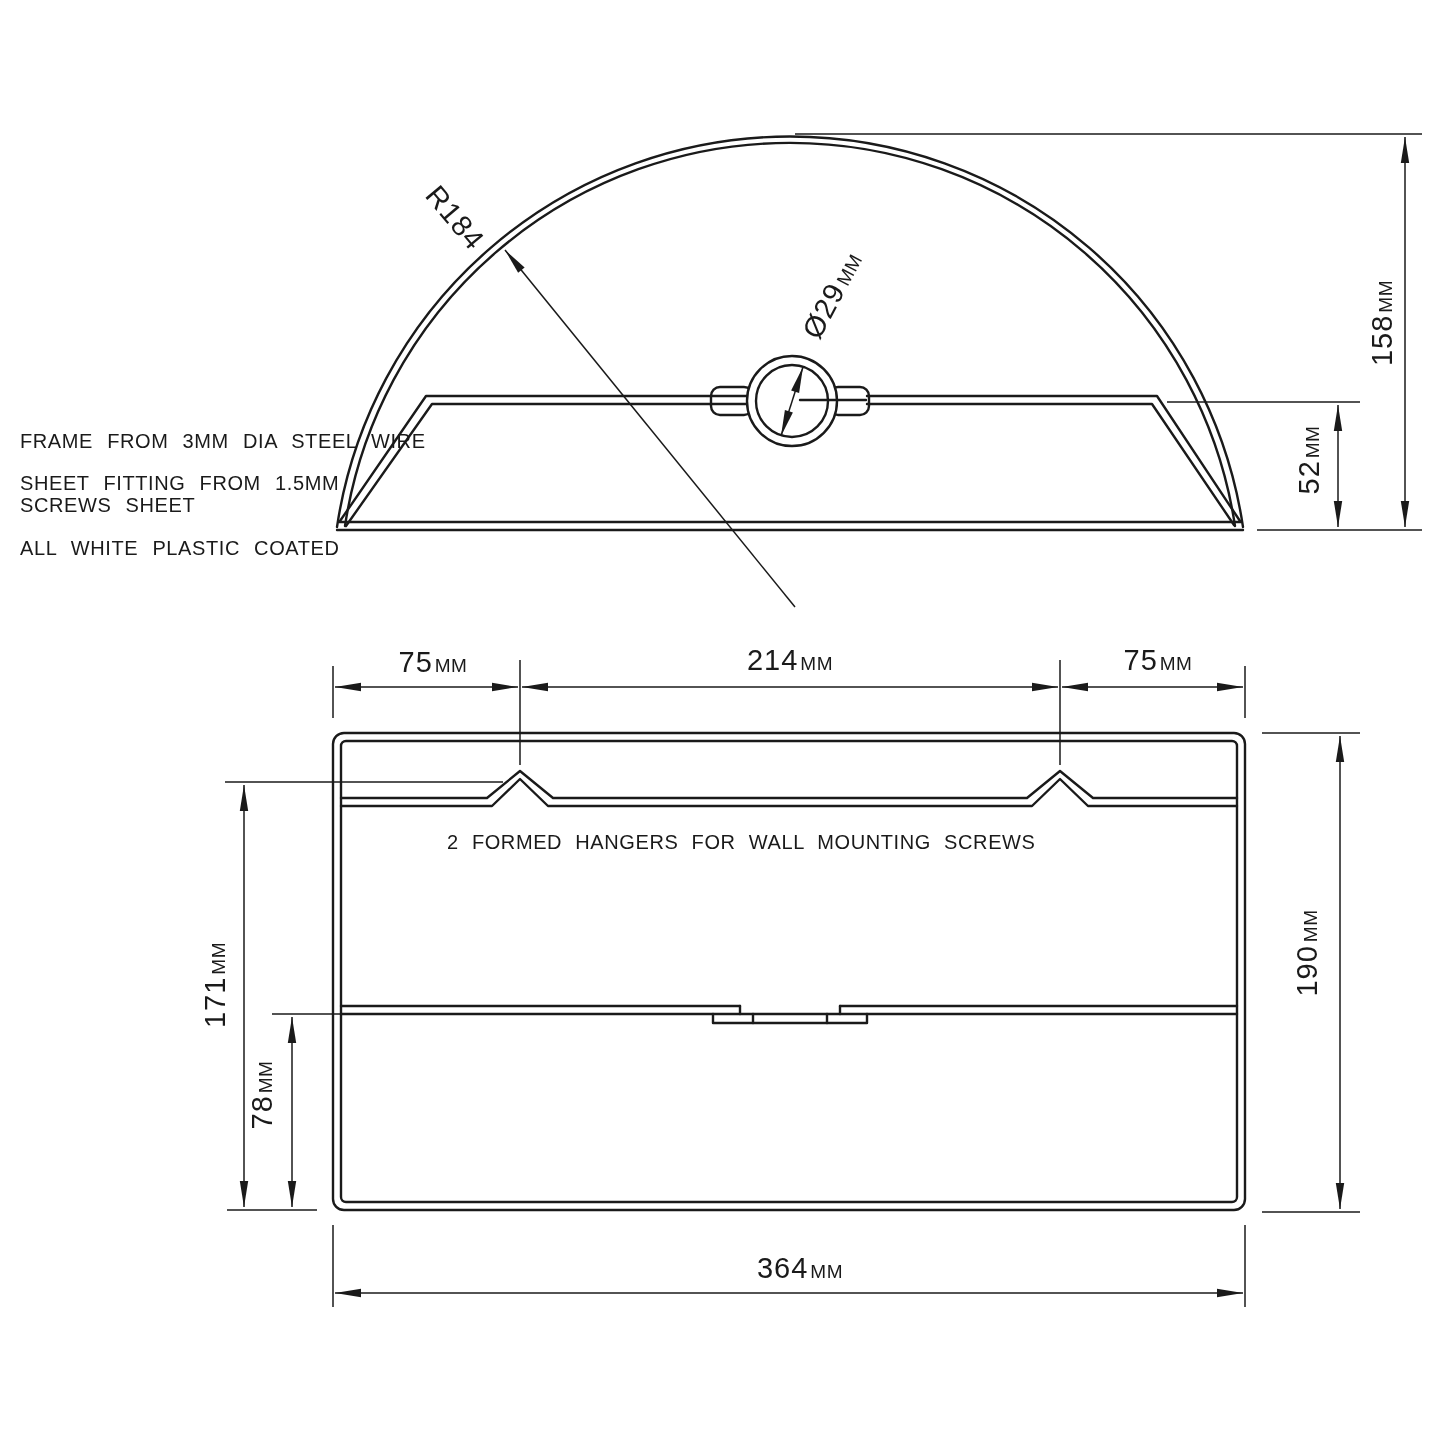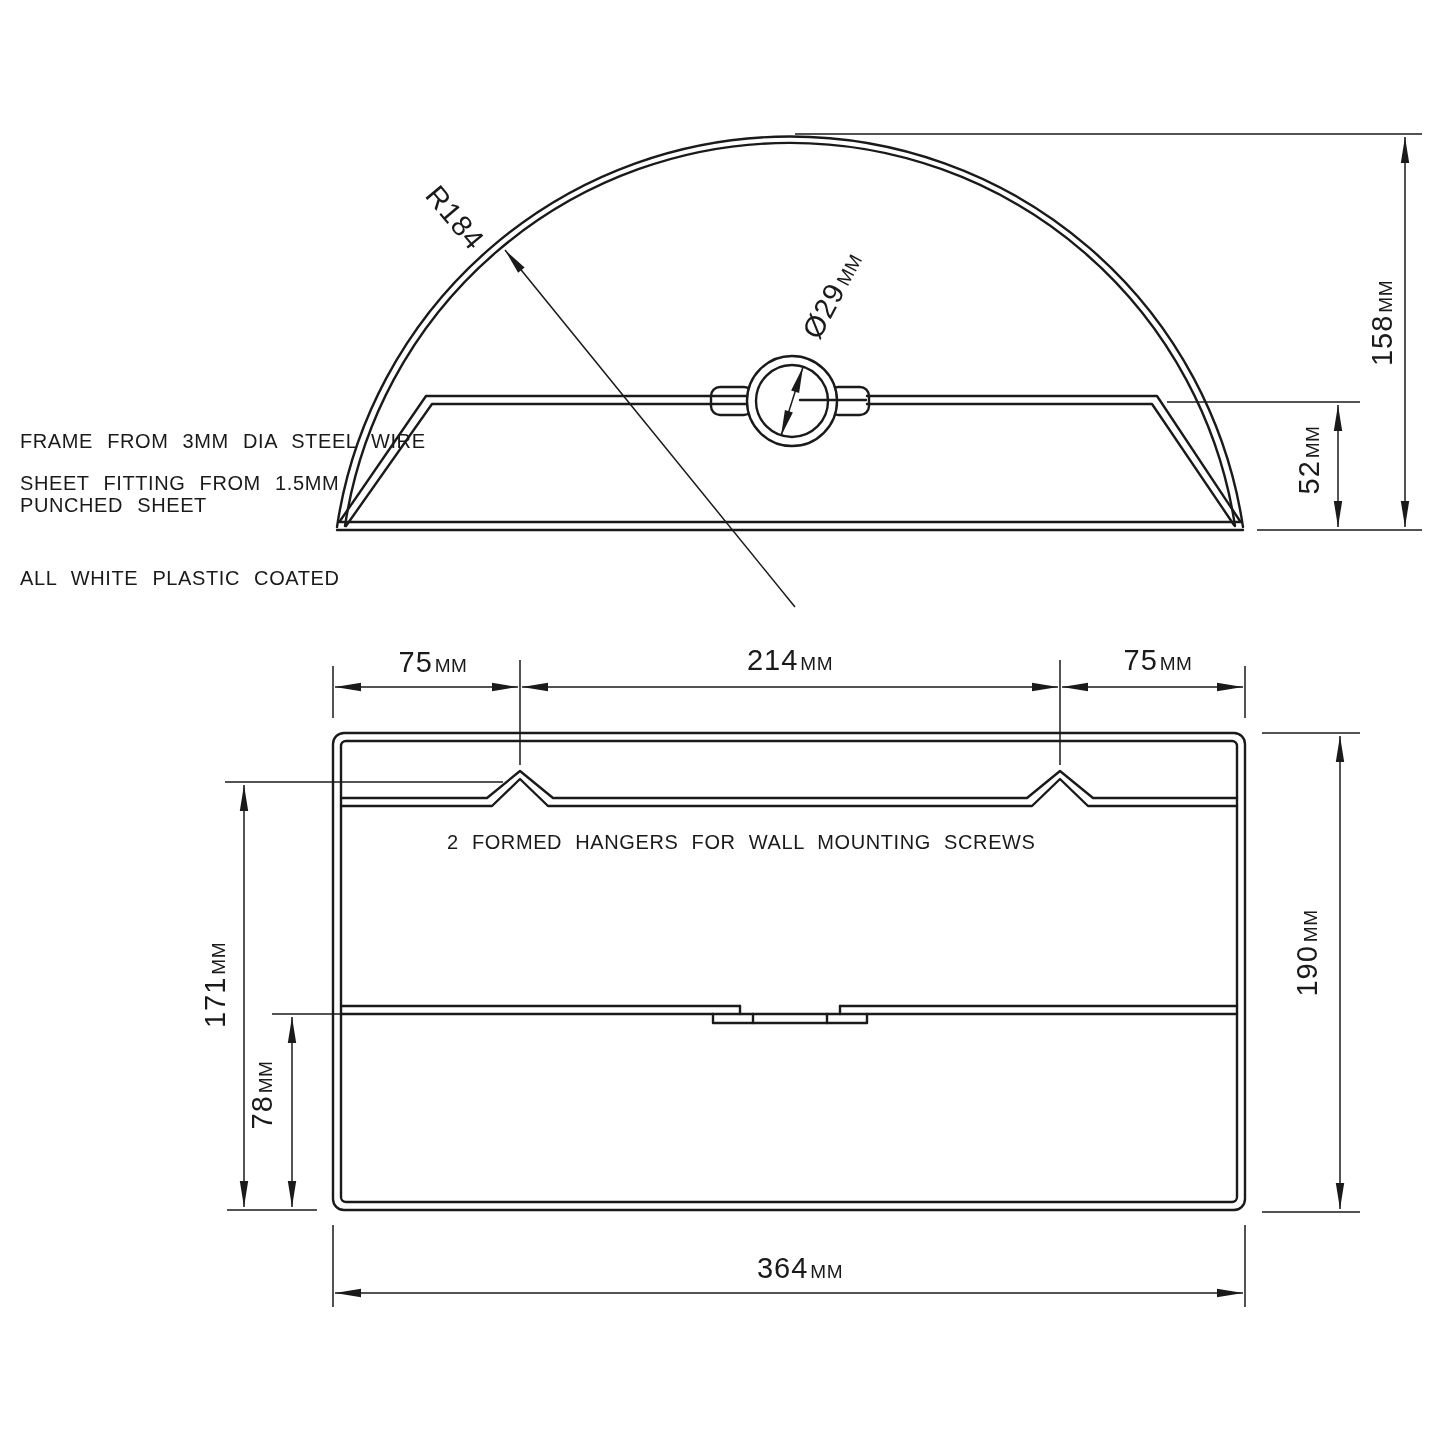--- a/index.html
+++ b/index.html
@@ -17,22 +17,22 @@
   .du{font-size:19px;letter-spacing:0.5px;}
   .ann-text{font-family:"Liberation Sans",sans-serif;fill:#1a1a1a;font-size:20px;
             letter-spacing:0.6px;word-spacing:7px;}
 </style>
 </head>
 <body>
 
 <div class="notes">
   <div class="note-line" style="top:430px">FRAME FROM 3MM DIA STEEL WIRE</div>
   <div class="note-line" style="top:472px">SHEET FITTING FROM 1.5MM</div>
-  <div class="note-line" style="top:494px">PUNCHED SHEET</div>
-  <div class="note-line" style="top:567px">ALL WHITE PLASTIC COATED</div>
+  <div class="note-line" style="top:494px">SCREWS SHEET</div>
+  <div class="note-line" style="top:537px">ALL WHITE PLASTIC COATED</div>
 </div>
 
 <svg id="canvas" width="1445" height="1445" viewBox="0 0 1445 1445">
   <defs>
     <marker id="arr" markerWidth="32" markerHeight="14" refX="30" refY="6" orient="auto-start-reverse" markerUnits="userSpaceOnUse">
       <path d="M30,6 L4,1.8 L4,10.2 Z" fill="#1a1a1a"></path>
     </marker>
   </defs>
 
   <g>

